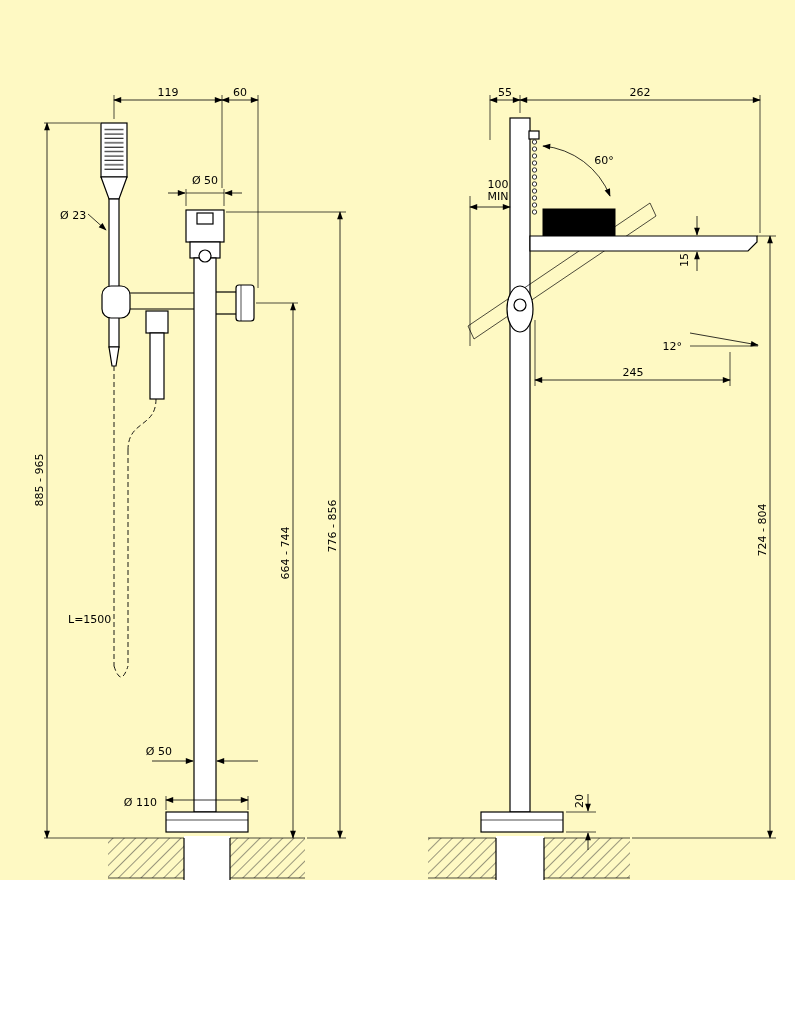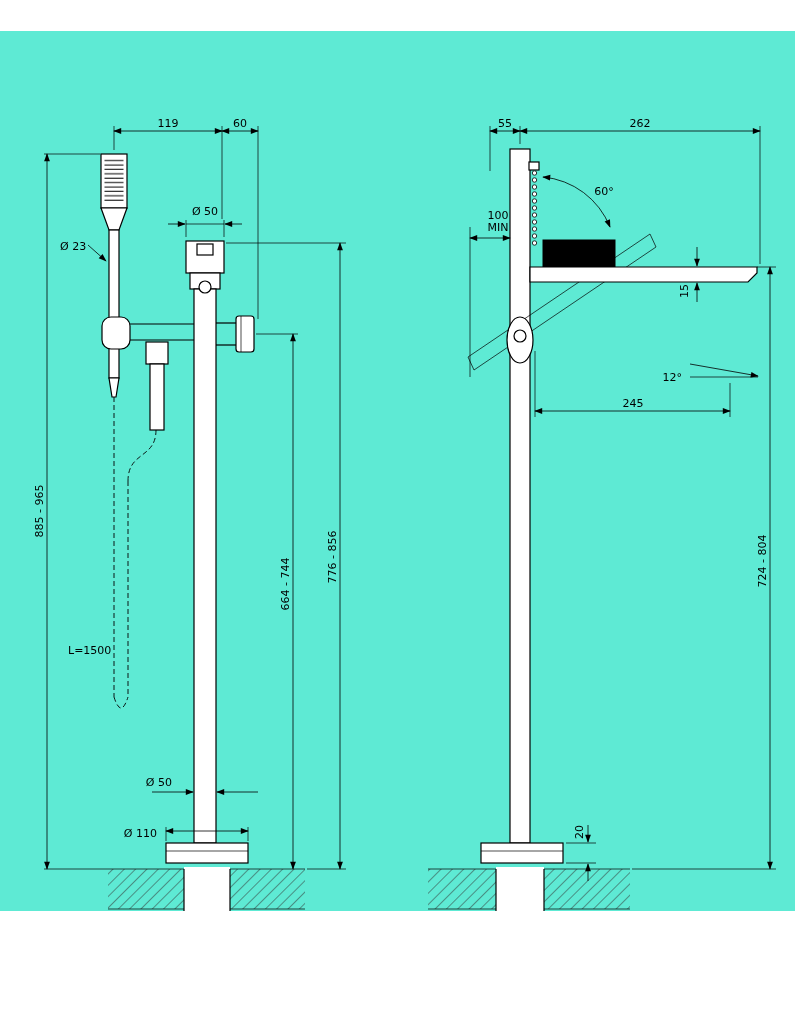--- a/index.html
+++ b/index.html
@@ -1,16 +1,16 @@
 <!DOCTYPE html>
 <html><head>
 <meta charset="utf-8">
 <style>
   html,body{margin:0;padding:0;background:#ffffff;}
-  .canvas{position:relative;width:795px;height:880px;background:#5eead4;overflow:hidden;margin-top:31px;}
+  .canvas{position:relative;width:795px;height:880px;background:#fef9c3;overflow:hidden;}
   svg{display:block;}
   .ol{fill:#ffffff;stroke:#000000;stroke-width:1.2;}
   .oln{fill:none;stroke:#000000;stroke-width:1.2;}
   .thin{fill:none;stroke:#000000;stroke-width:0.7;}
   .dim{fill:none;stroke:#000000;stroke-width:0.8;}
   .dash{fill:none;stroke:#000000;stroke-width:0.9;stroke-dasharray:5 3;}
   .blk{fill:#000000;stroke:#000000;stroke-width:1;}
   text.dt{font-family:"DejaVu Sans", sans-serif;font-size:11px;fill:#000000;}
 </style>
 </head>

